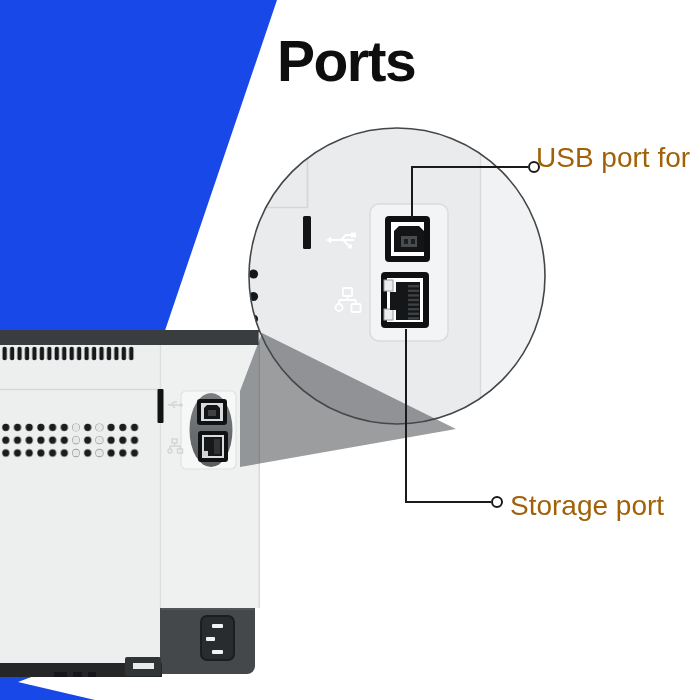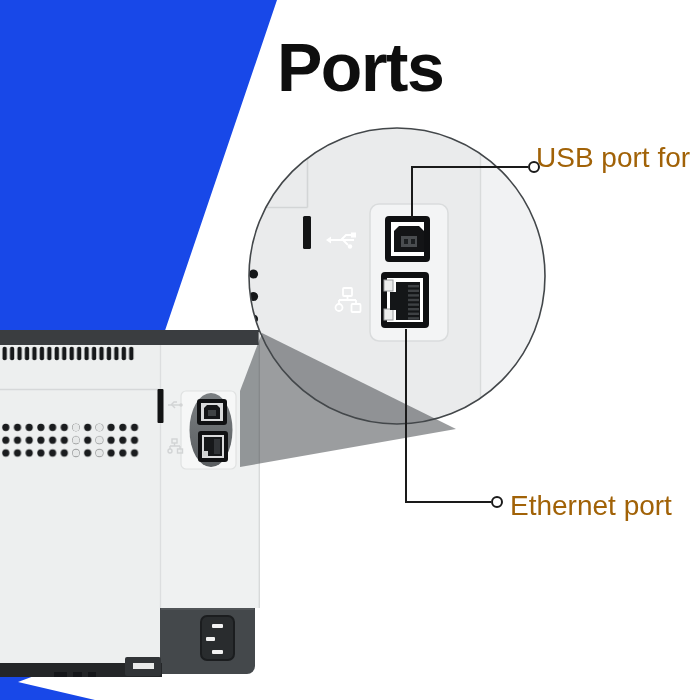--- a/index.html
+++ b/index.html
@@ -3,21 +3,21 @@
 <meta charset="utf-8">
 <style>
   html,body{margin:0;padding:0;background:#ffffff;}
   .stage{
     position:relative;width:700px;height:700px;overflow:hidden;
     background:#ffffff;font-family:"Liberation Sans", sans-serif;
   }
   .art{position:absolute;left:0;top:0;}
   .page-title{
     position:absolute;left:277px;top:28px;margin:0;
-    font-size:68px;font-weight:bold;letter-spacing:-1.5px;color:#0e0e0e;
+    font-size:57px;font-weight:bold;letter-spacing:-1.5px;color:#0e0e0e;
   }
   .callout-label{
     position:absolute;color:#a16207;font-size:28px;line-height:31px;
     font-weight:400;white-space:nowrap;
   }
   .usb-label{left:536px;top:142px;width:142px;text-align:center;}
   .eth-label{left:510px;top:490px;}
 </style>
 </head>
 <body>
@@ -187,15 +187,15 @@
       <circle cx="497" cy="502" r="5" fill="#ffffff"></circle>
     </g>
   </svg>
 
   <h1 class="page-title">Ports</h1>
 
   <div class="callout-label usb-label">
     <span>USB port for</span><br>
   </div>
 
-  <div class="callout-label eth-label">Ethernet port</div>
+  <div class="callout-label eth-label">Storage port</div>
 
 </div>
 
 </body></html>

